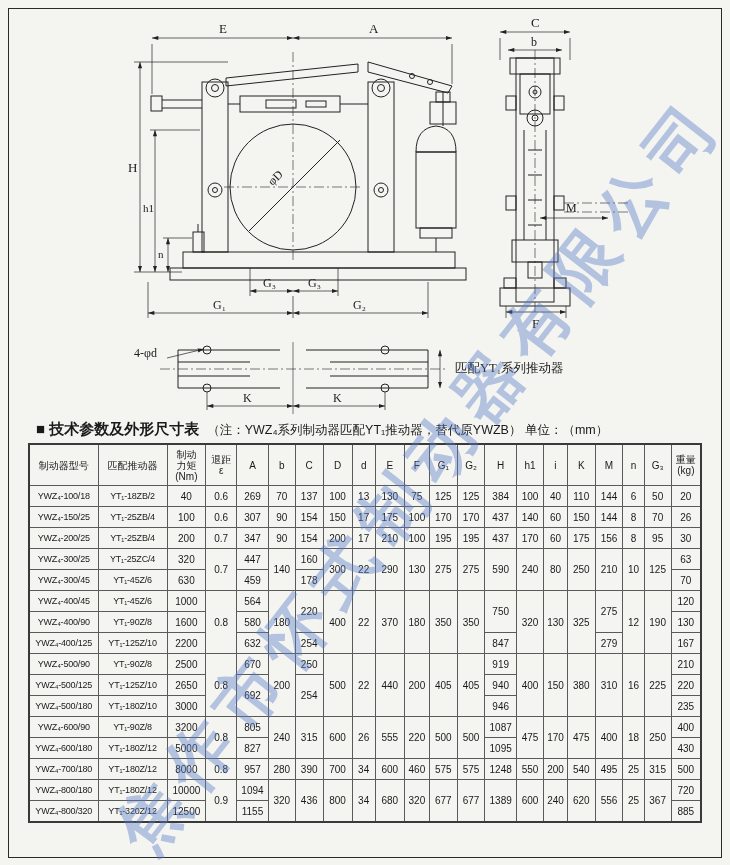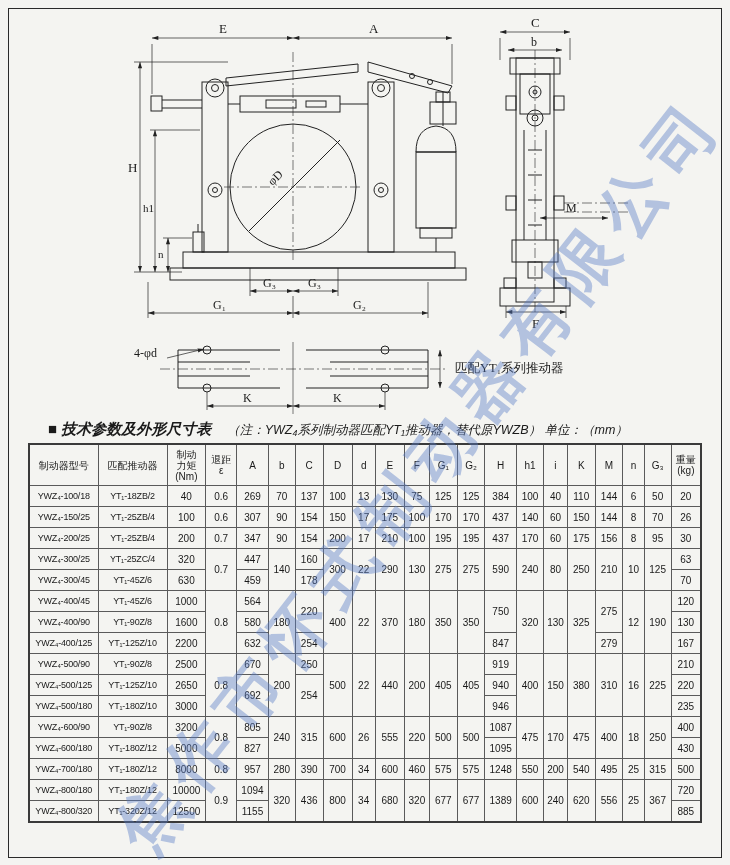--- a/index.html
+++ b/index.html
@@ -12,21 +12,21 @@
     border:1px solid #2a2a2a; pointer-events:none;}
   .watermark{
     position:absolute; left:-60px; top:430px; width:960px;
     transform:rotate(-52deg); transform-origin:center;
     font-size:66px; letter-spacing:12px; font-weight:bold;
     color:rgba(88,124,198,0.42); white-space:nowrap; text-align:center;
     pointer-events:none; z-index:3;
   }
   .drawing{position:relative; width:730px; height:418px; z-index:1;}
   svg text{font-family:"Liberation Serif","DejaVu Serif",serif; fill:#1a1a1a;}
-  .section-title{display:flex; align-items:baseline; gap:16px; padding:2px 0 4px 48px; z-index:2; position:relative;font-style:italic;}
+  .section-title{display:flex; align-items:baseline; gap:8px; padding:2px 0 4px 36px; z-index:2; position:relative;}
   .section-title .head{font-weight:bold; font-size:15px;}
   .section-title .note{font-size:12.5px;}
   .table-wrap{position:relative; width:674px; margin:0 auto; z-index:2;}
   table.spec{border-collapse:collapse; width:100%; table-layout:fixed;
     border:2px solid #3a3a3a; background:transparent;}
   table.spec th, table.spec td{
     border:1px solid #5a5a5a; text-align:center; vertical-align:middle;
     font-size:10px; padding:1px 0; line-height:11px; overflow:hidden;
   }
   table.spec th{white-space:pre-line; font-weight:normal; height:38px;margin-left:12px;}

